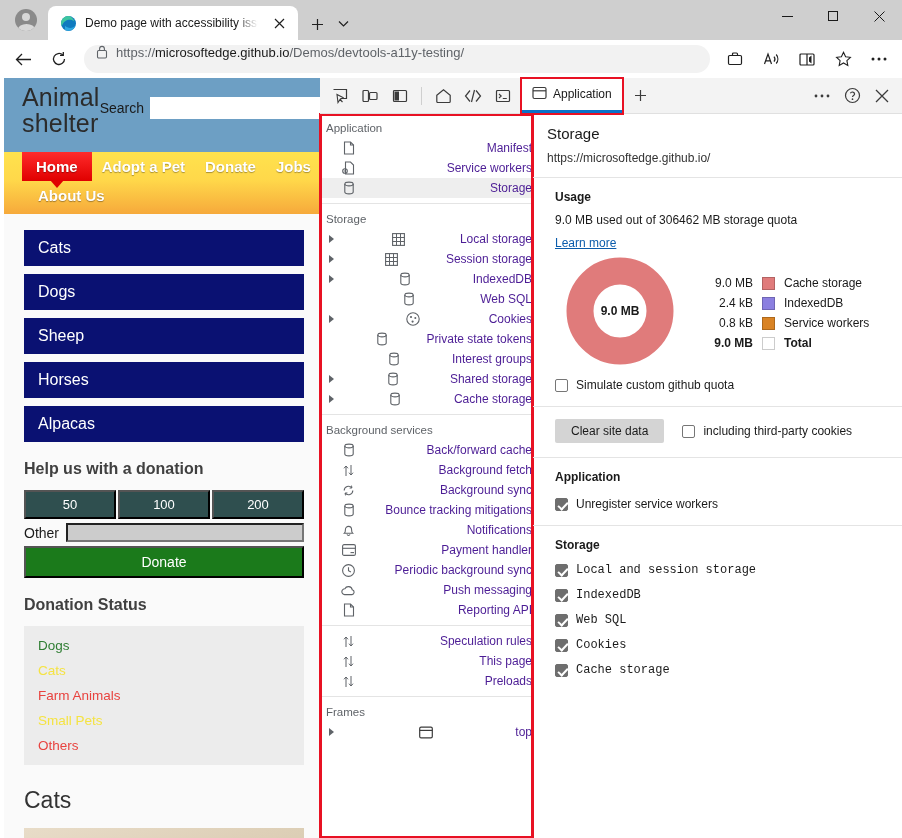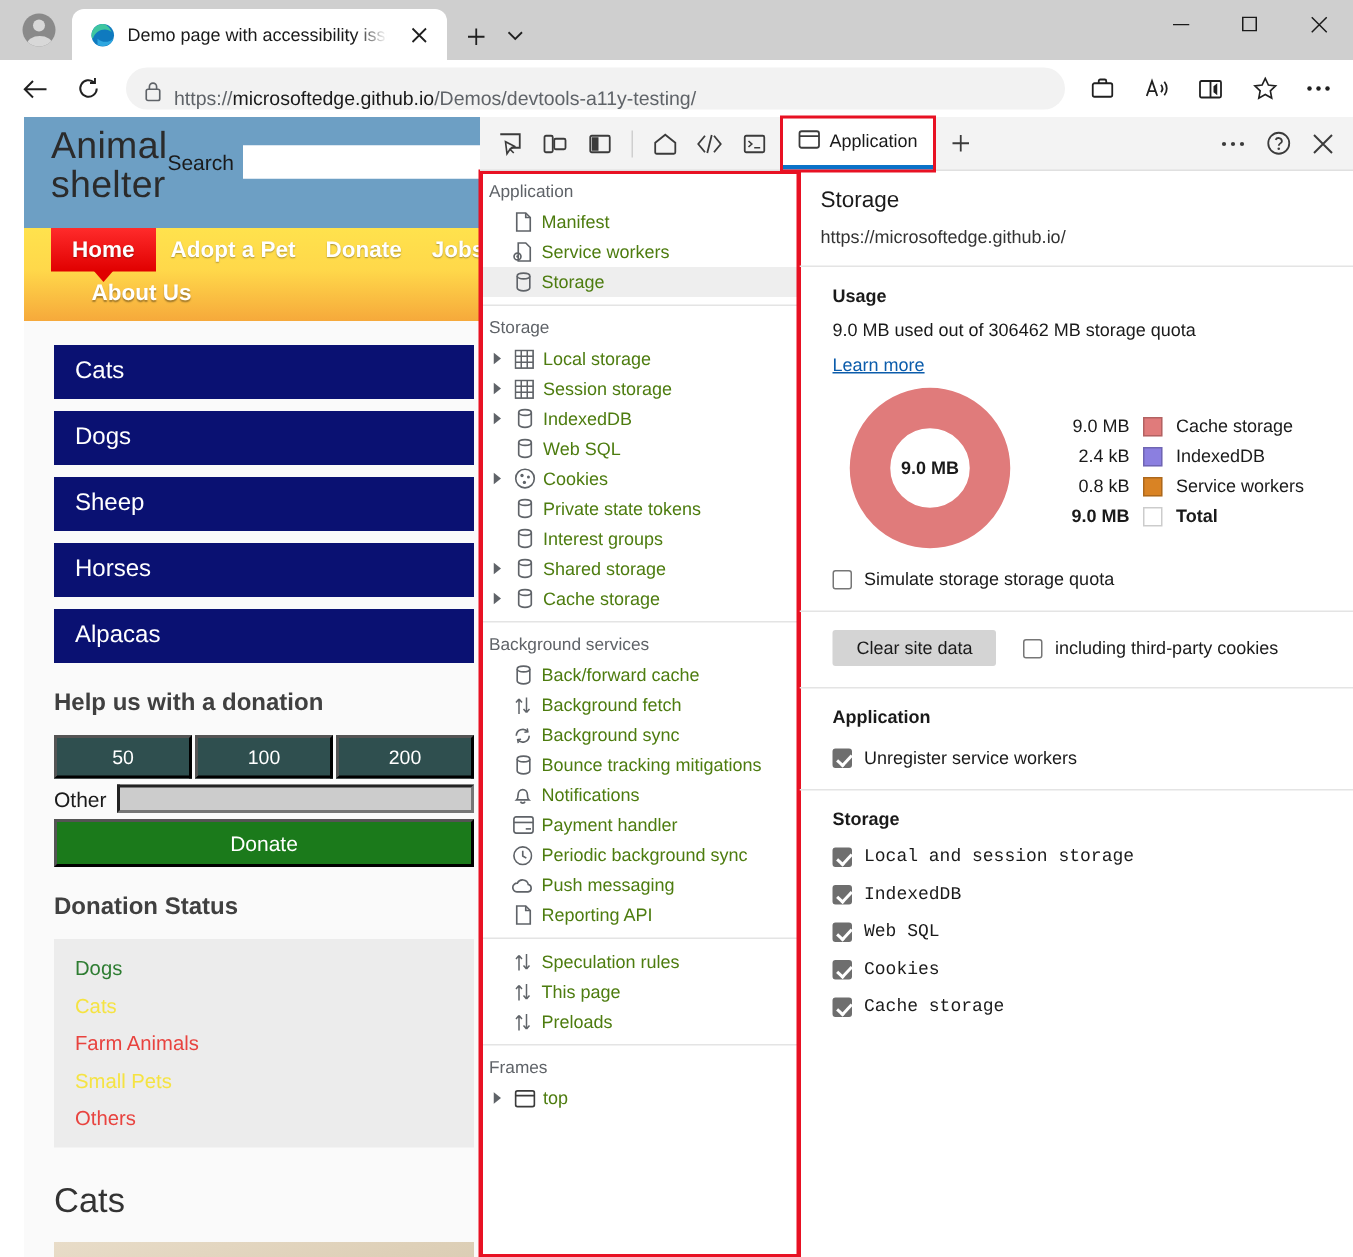--- a/index.html
+++ b/index.html
@@ -62,29 +62,29 @@
     height: 38px; background: #fff;
     display: flex; align-items: center; padding: 0 6px; gap: 2px;
   }
   .navicon {
     width: 34px; height: 32px; display: flex;
     align-items: center; justify-content: center;
     border-radius: 4px; color: #202020; flex: 0 0 auto;
   }
   .urlbar {
     flex: 1; height: 28px; background: #f2f2f2;
-    border-radius: 14px; display: flex; align-items: flex-end;
+    border-radius: 14px; display: flex; align-items: flex-start;
     padding: 0 8px 0 12px; gap: 8px; margin: 0 6px;
   }
   .url-text { font-size: 13px; color: #5f6368; white-space: nowrap; }
   .url-text b { color: #1a1a1a; font-weight: 400; }
 
   
   .viewport {
-    position: absolute; left: 16px; top: 78px;
+    position: absolute; left: 4px; top: 78px;
     width: 320px; height: 760px;
     background: #f5f5f5; overflow: hidden;
     border-right: 1px solid #d0d0d0;
   }
   .site-wrap { width: 320px; background: #fafafa; }
   .site-header {
     background: #6d9fc4; padding: 6px 0 0 18px;
     display: flex; align-items: flex-start; min-height: 74px;
   }
   .site-title {
@@ -109,21 +109,21 @@
   .navlink.active {
     background: linear-gradient(180deg,#ff2b2b 0%,#e00000 100%);
     position: relative; margin-left: 18px; padding: 6px 14px;
   }
   .navlink.active::after {
     content: ''; position: absolute; left: 50%; bottom: -7px;
     transform: translateX(-50%);
     border-left: 7px solid transparent; border-right: 7px solid transparent;
     border-top: 8px solid #e00000;
   }
-  .navrow2 { padding-left: 35px; }
+  .navrow2 { padding-left: 24px; }
 
   .site-body { padding: 16px 20px 0 20px; }
   .animal-btn {
     background: #0a1172; color: #fff; font-size: 16px;
     padding: 9px 14px; margin-bottom: 8px; display: block;
   }
   .section-title {
     font-size: 16px; font-weight: 700; color: #404040;
     margin: 18px 0 12px 0;
   }
@@ -188,21 +188,21 @@
     width: 213px; flex: 0 0 213px; background: #fff;
     border-right: 1px solid #e0e0e0;
     outline: 3px solid #e81123; outline-offset: -2px;
     overflow: hidden; padding-top: 4px;
   }
   .tree-group-title {
     font-size: 11.5px; color: #5f6368; padding: 4px 0 4px 6px;
   }
   .tree-item {
     display: flex; align-items: center; height: 20px;
-    font-size: 12px; color: #4d7c0f; padding-left: 6px; gap: 5px;
+    font-size: 12px; color: #4c1d95; padding-left: 6px; gap: 5px; justify-content: space-between;
   }
   .tree-item.selected { background: #eeeeee; }
   .tree-arrow {
     width: 11px; flex: 0 0 11px; display: flex;
     align-items: center; justify-content: center;
   }
   .tree-arrow.empty { visibility: hidden; }
   .tree-ico {
     width: 15px; flex: 0 0 15px; display: flex;
     align-items: center; justify-content: center; color: #5f6368;
@@ -822,21 +822,21 @@
             <div class="leg-row total">
               <span class="leg-val">9.0 MB</span>
               <span class="leg-sw" style="background:#fff"></span>
               <span class="leg-lbl">Total</span>
             </div>
           </div>
         </div>
 
         <div class="cb-row">
           <span class="cbx"></span>
-          <span class="cb-lbl">Simulate storage storage quota</span>
+          <span class="cb-lbl">Simulate custom github quota</span>
         </div>
       </div>
 
       <div class="panel-sect clear-row">
         <button class="clear-btn">Clear site data</button>
         <span class="cb-row" style="margin-top:0">
           <span class="cbx"></span>
           <span class="cb-lbl">including third-party cookies</span>
         </span>
       </div>

